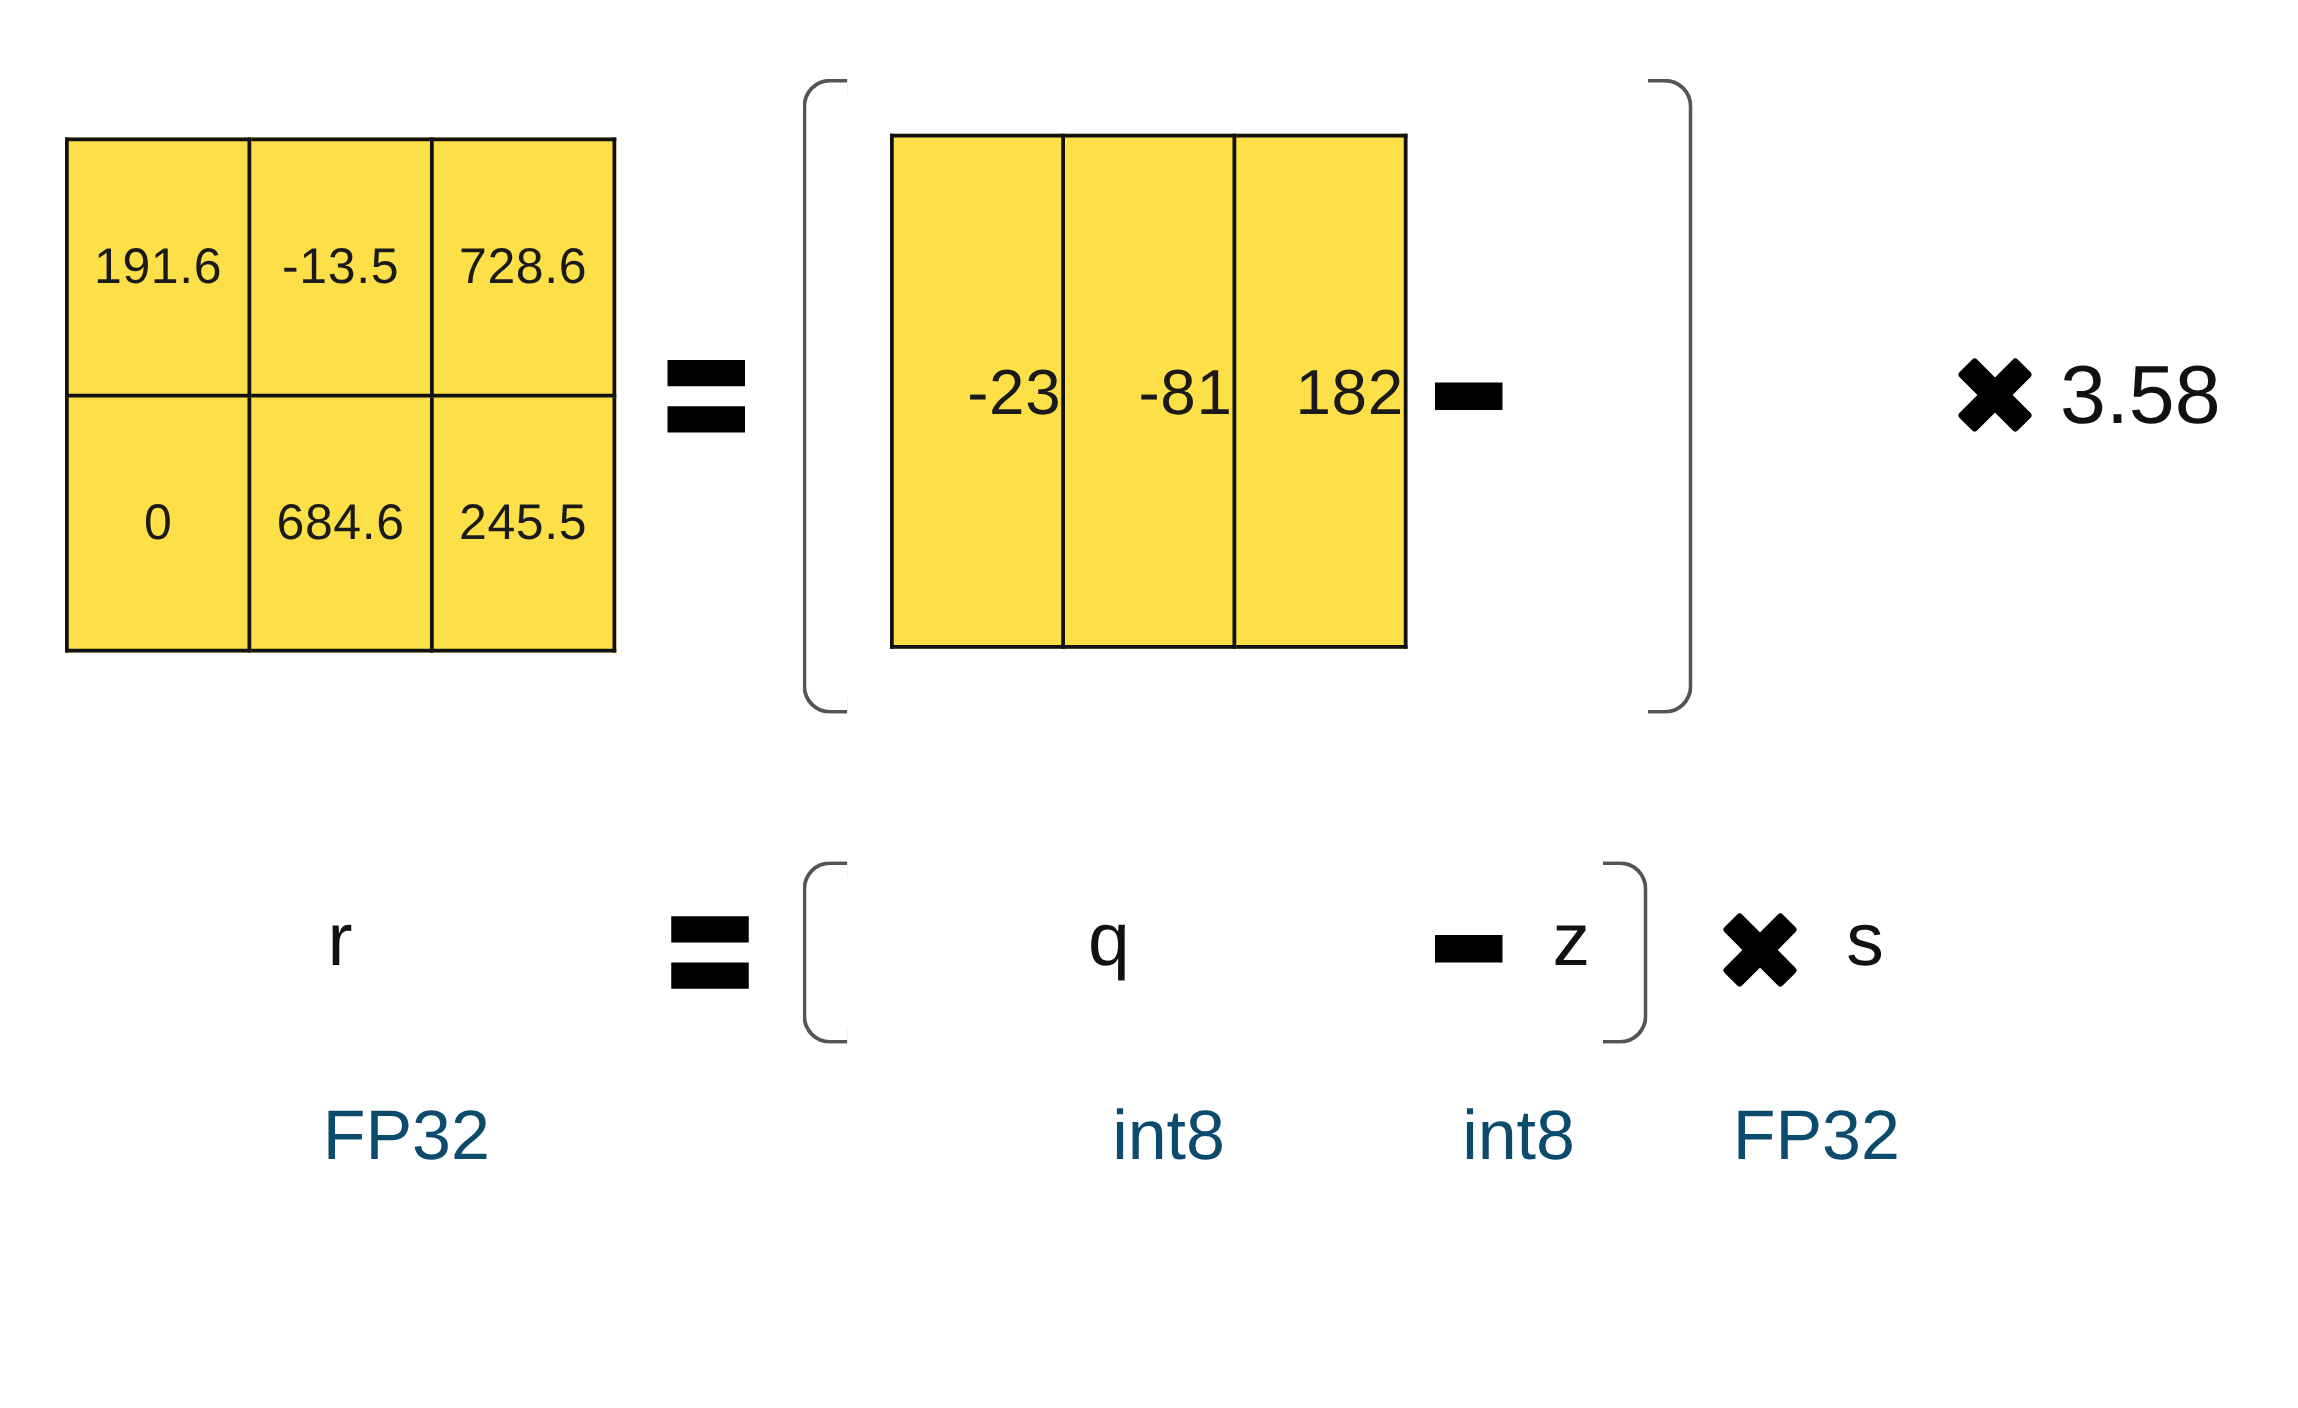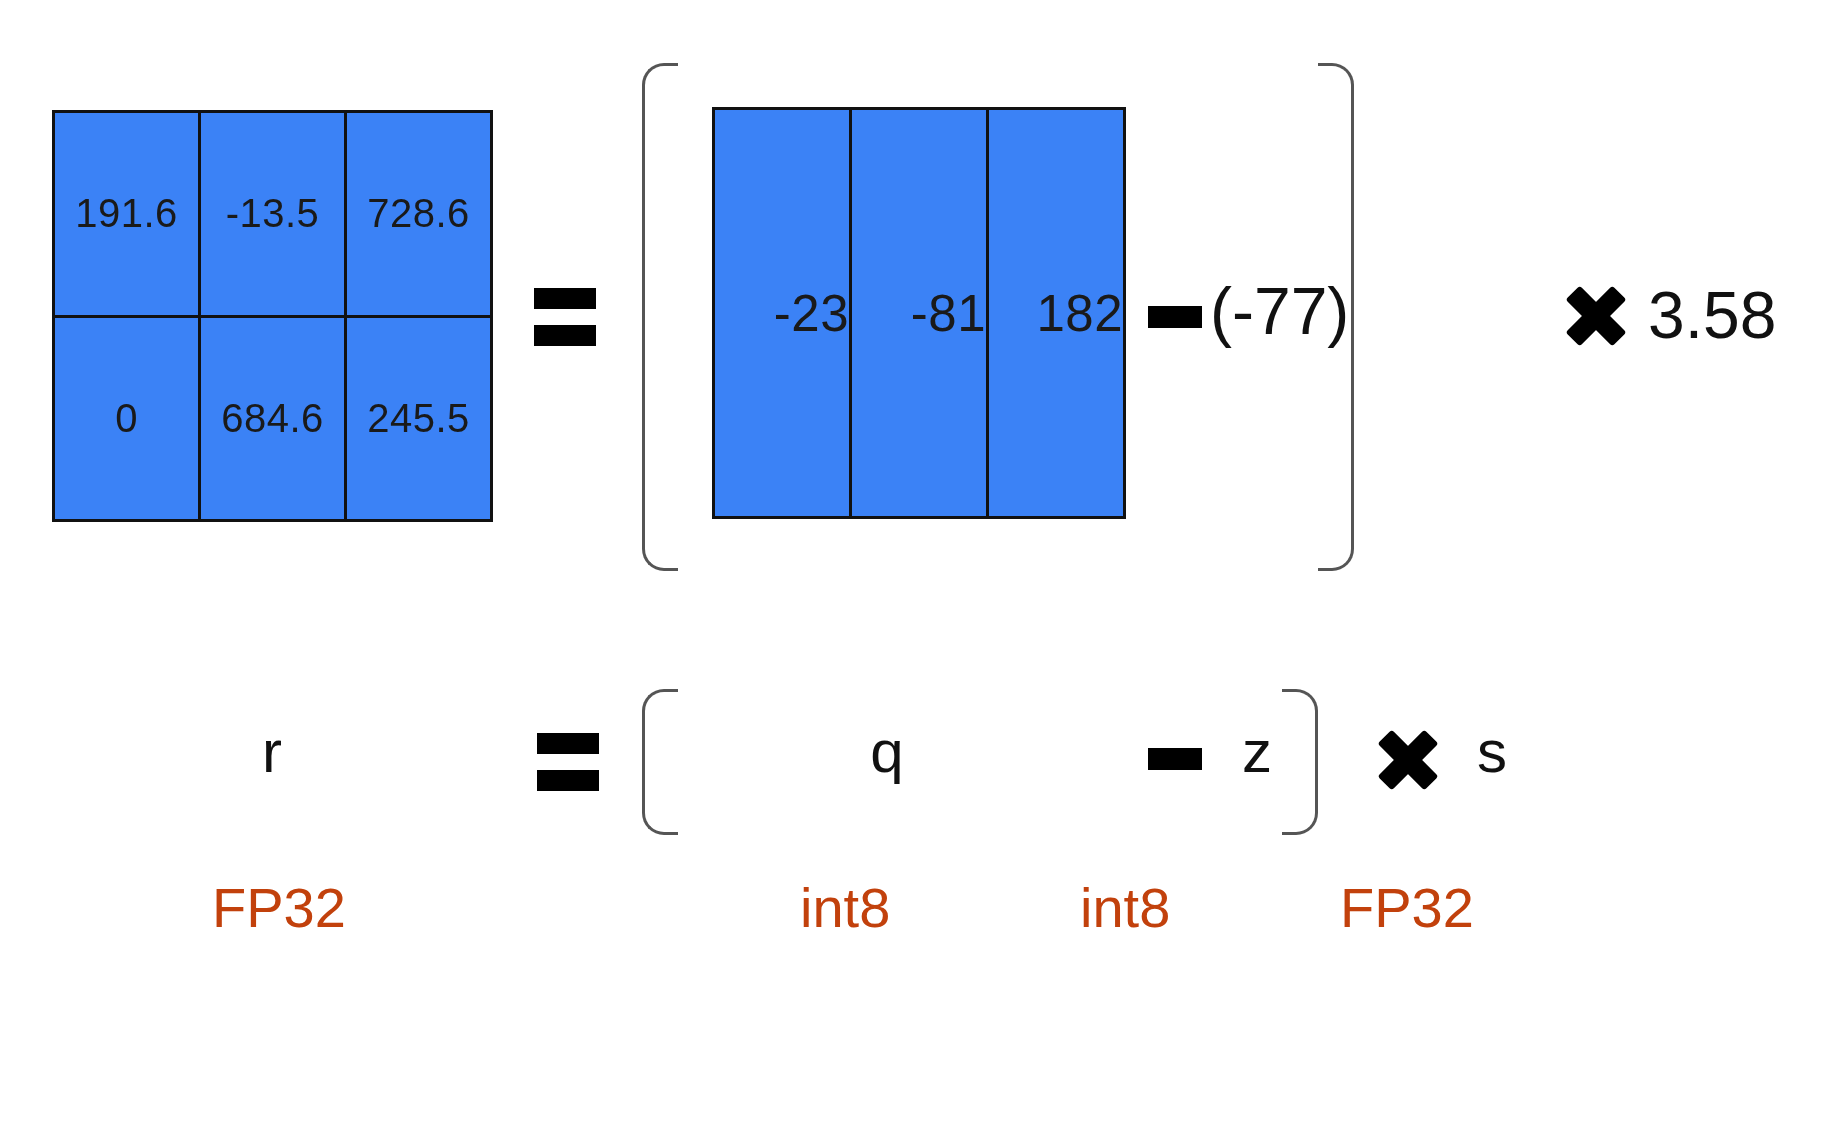--- a/index.html
+++ b/index.html
@@ -20,21 +20,21 @@
     position: relative;
     width: 1838px;
     height: 1126px;
   }
 
   
   .matrix {
     position: absolute;
     border-collapse: collapse;
     table-layout: fixed;
-    background: #3b82f6;
+    background: #fde047;
   }
   .matrix td {
     border: 3px solid #111111;
     text-align: center;
     vertical-align: middle;
     font-weight: 400;
     color: #1a1a1a;
     padding: 0;
   }
 
@@ -165,24 +165,24 @@
   }
   #symbol-r { left: 232px;  top: 722px; width: 80px; }
   #symbol-q { left: 842px;  top: 722px; width: 90px; }
   #symbol-z { left: 1222px; top: 722px; width: 70px; }
   #symbol-s { left: 1452px; top: 722px; width: 80px; }
 
   
   .dtype-label {
     position: absolute;
     font-size: 56px;
-    color: #c2410c;
+    color: #0c4a6e;
     white-space: nowrap;
     line-height: 1;
-    text-align: left;
+    text-align: right;
   }
   #dtype-r { left: 212px;  top: 880px; width: 180px; }
   #dtype-q { left: 800px;  top: 880px; width: 180px; }
   #dtype-z { left: 1080px; top: 880px; width: 180px; }
   #dtype-s { left: 1340px; top: 880px; width: 180px; }
 </style>
 </head>
 <body>
 
 <div class="stage">
@@ -212,21 +212,20 @@
         <tr>
       <td>-23</td>
       <td>-81</td>
       <td>182</td>
     </tr>
   </tbody>
     </table>
 
   <div id="minus-top" class="op-minus"></div>
 
-  <div id="zero-point-value" class="scalar-text">(-77)</div>
 
   <div id="times-top" class="op-times"></div>
 
   <div id="scale-value" class="scalar-text">3.58</div>
 
   <div id="symbol-r" class="symbol-text">r</div>
 
   <div id="equals-bot" class="op-equals"></div>
 
   <div id="bracket-bot-left" class="bracket left"></div>

